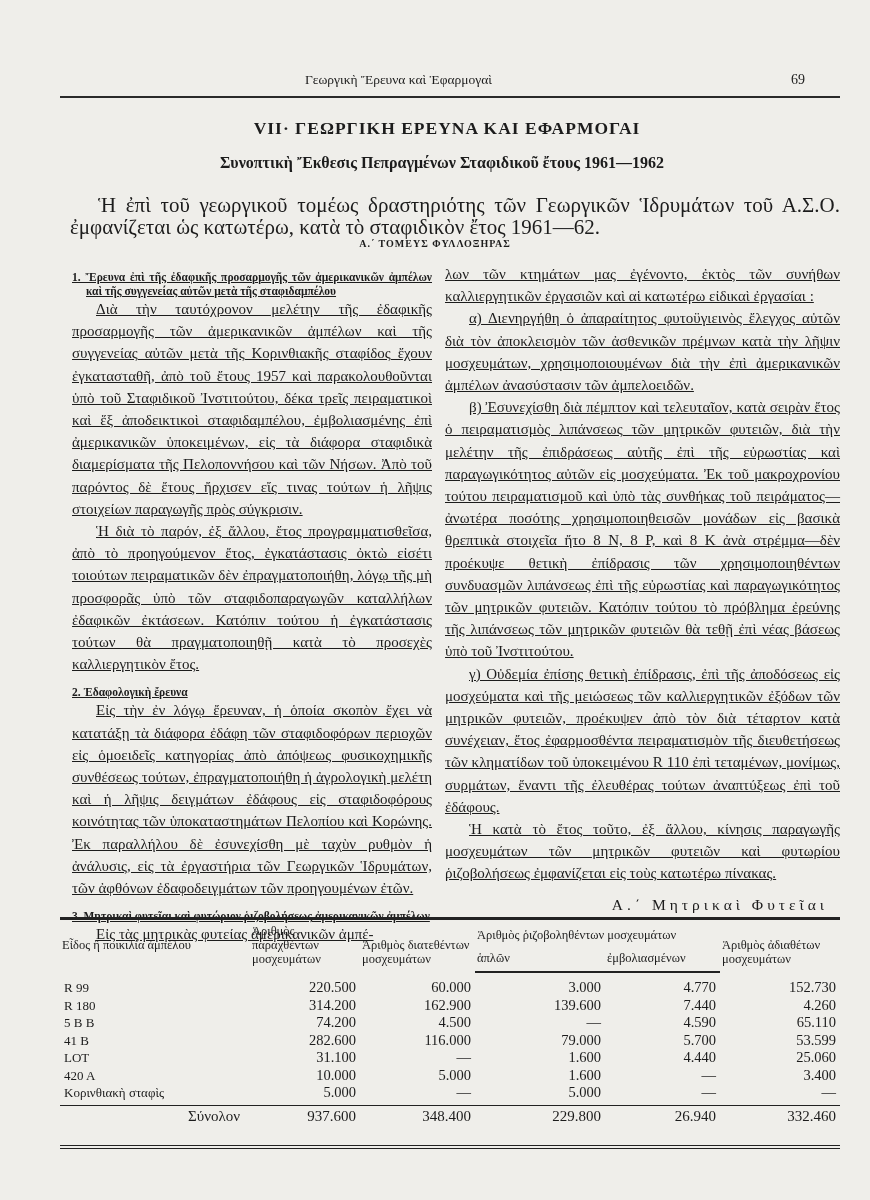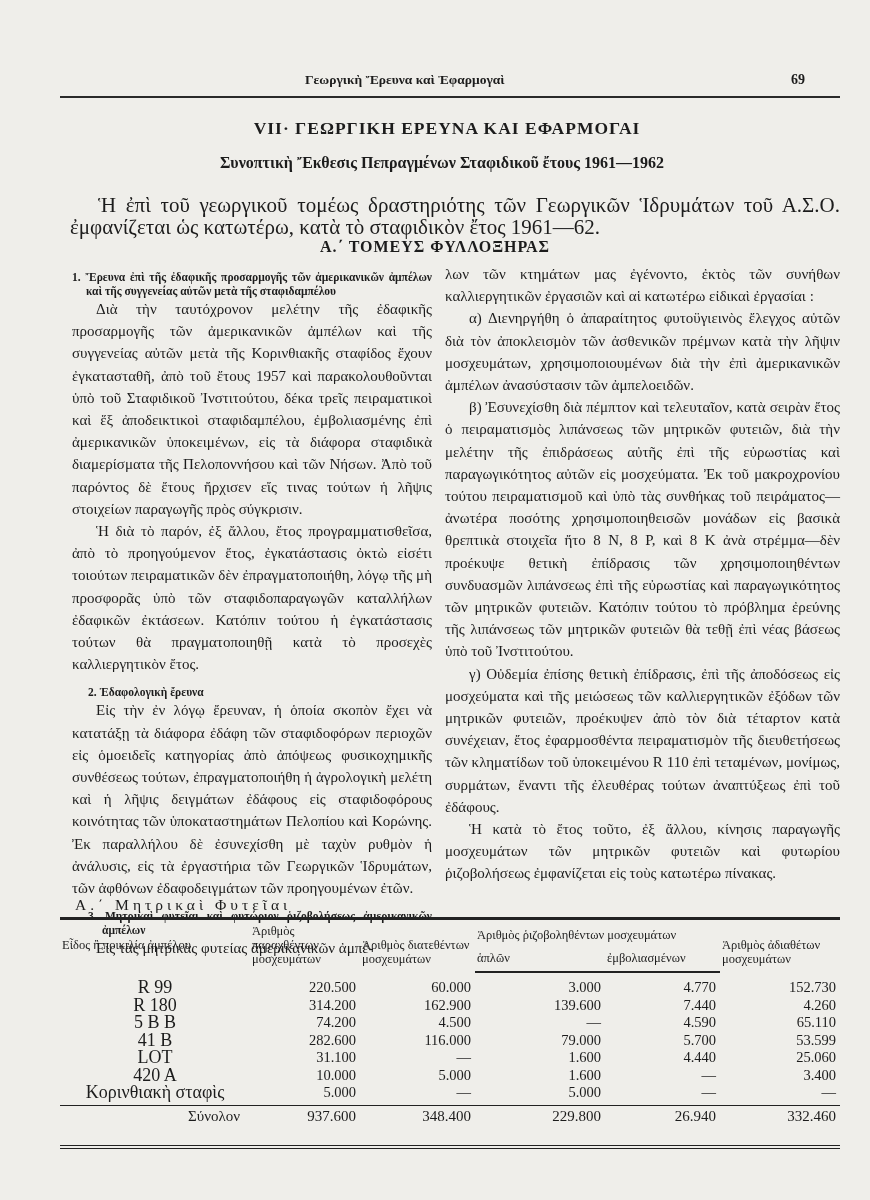--- a/index.html
+++ b/index.html
@@ -6,63 +6,63 @@
   body {
     width: 870px; height: 1200px; overflow: hidden;
     background: #ecebe7;
     font-family: "Liberation Serif", "DejaVu Serif", serif;
     color: #1c1c1c;
     position: relative;
   }
   .page { position: absolute; left: 0; top: 0; width: 870px; height: 1200px; background: #efeeea; }
   .running-head {
     position: absolute; left: 305px; top: 72px; width: 520px;
-    font-size: 13.5px; font-weight: bold;
+    font-size: 13.5px; font-weight: normal;
   }
   .running-head .pg { position: absolute; right: 20px; top: 0; font-size: 14px; }
   .head-rule { position: absolute; left: 60px; top: 96px; width: 780px; height: 2px; background: #2a2a2a; }
   .chapter-title {
     position: absolute; left: 12px; top: 118px; width: 870px; text-align: center;
     font-size: 17.5px; font-weight: bold; letter-spacing: 1px;
   }
   .report-title {
     position: absolute; left: 7px; top: 154px; width: 870px; text-align: center;
     font-size: 16px; font-weight: bold;
   }
   .intro {
     position: absolute; left: 70px; top: 194px; width: 770px;
     font-size: 21px; line-height: 22px; text-indent: 28px; text-align: justify;
   }
   .section-head {
     position: absolute; left: 0; top: 238px; width: 870px; text-align: center;
-    font-size: 16px; font-weight: bold; letter-spacing: 1px;
+    font-size: 10px; font-weight: bold; letter-spacing: 1px;
   }
-  .col { position: absolute; font-size: 15px; line-height: 22.2px; text-align: justify; }
+  .col { position: absolute; font-size: 15px; line-height: 22.2px; text-align: justify; text-decoration: underline; }
   .col-left { left: 72px; top: 270px; width: 360px; }
   .col-right { left: 445px; top: 263px; width: 395px; }
   .col p { margin: 0; text-indent: 24px; }
   .col p.noind { text-indent: 0; }
   .sub-head { font-size: 11.5px; font-weight: bold; line-height: 14px; margin: 2px 0 8px 0; text-indent: 0 !important; padding-left: 14px; text-indent: -14px !important; }
-  .sub-head.gap { margin-top: 10px; margin-left: 16px; }
+  .sub-head.gap { margin-top: 10px; }
   .table-title {
-    position: absolute; left: 75px; top: 896px; width: 780px; text-align: left;
+    position: absolute; left: 48px; top: 896px; width: 780px; text-align: right;
     font-size: 15.5px; letter-spacing: 4px;
   }
   table.data {
     position: absolute; left: 60px; top: 917px; width: 780px;
     border-collapse: collapse; font-size: 14.5px;
   }
   table.data th {
     font-weight: normal; font-size: 12.5px; line-height: 14px; text-align: left;
     vertical-align: bottom; padding: 4px 2px 6px 2px;
   }
   table.data thead tr.top th { border-top: 3px solid #222; }
   table.data thead tr.bottom th { border-bottom: 2px solid #222; }
   table.data td { padding: 0 4px; line-height: 17.5px; text-align: right; }
-  table.data td.label { text-align: center; font-size: 18px; }
+  table.data td.label { text-align: left; font-size: 13px; }
   table.data tr.first td { padding-top: 6px; }
   table.data tr.last td { padding-bottom: 3px; }
   table.data tr.total td { border-top: 1.5px solid #222; border-bottom: 4px double #222; font-size: 15px; padding-top: 2px; padding-bottom: 20px; }
   table.data tr.total td.label { text-align: right; padding-right: 10px; }
 </style>
 </head>
 <body>
 
 <div class="page">
 

